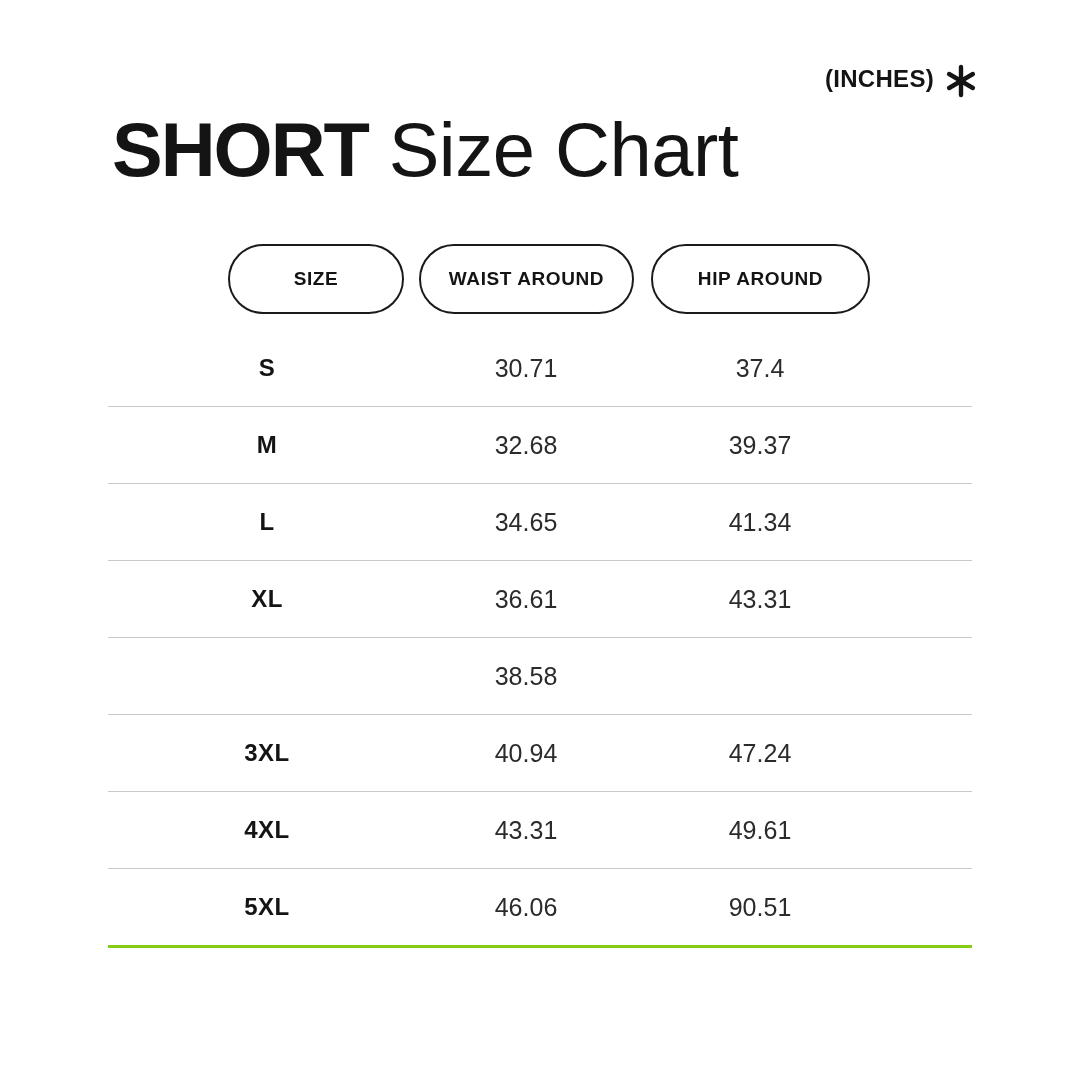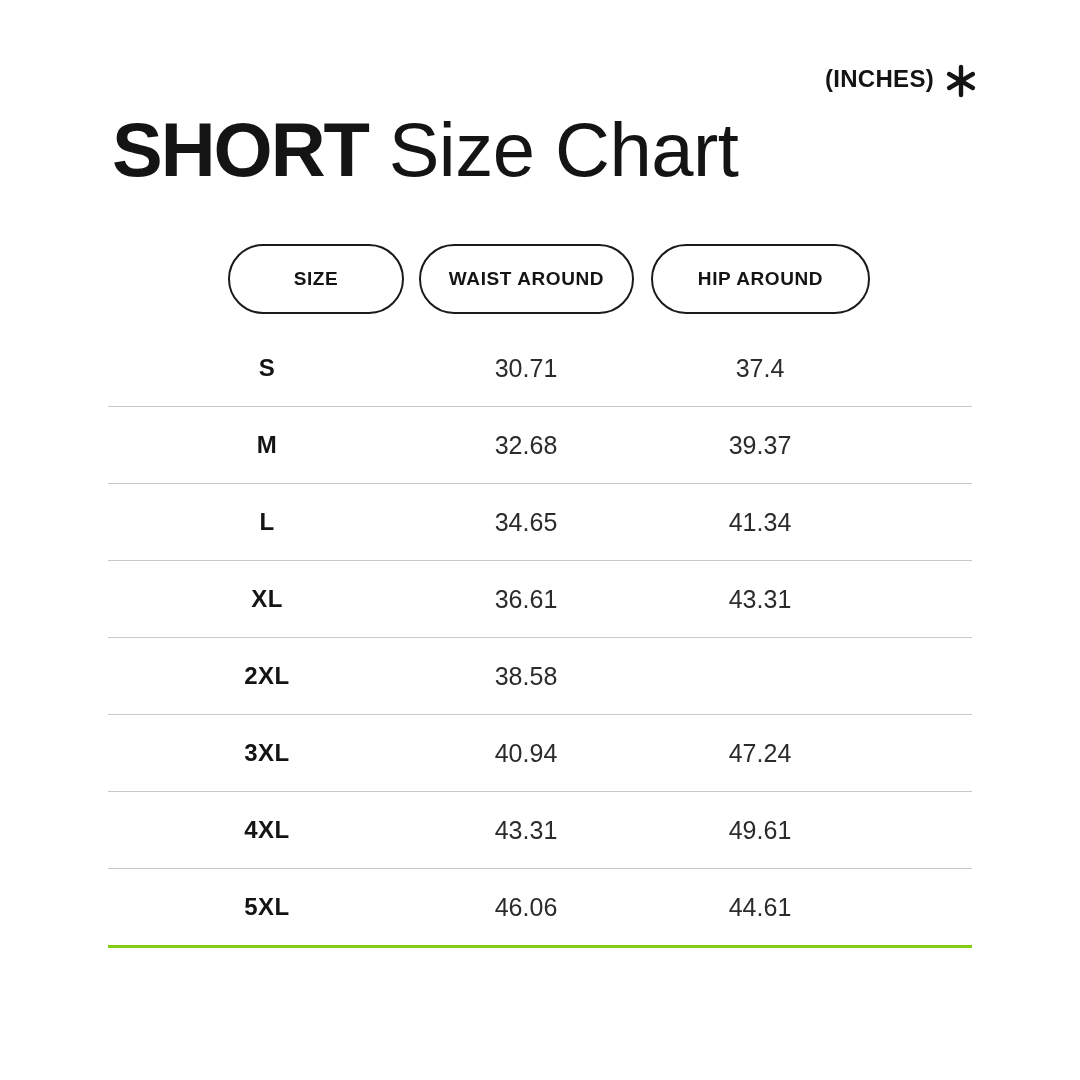--- a/index.html
+++ b/index.html
@@ -209,38 +209,37 @@
       <div class="cell cell-hip">41.34</div>
     </div>
 
     <div class="row">
       <div class="cell cell-size">XL</div>
       <div class="cell cell-waist">36.61</div>
       <div class="cell cell-hip">43.31</div>
     </div>
 
     <div class="row">
-      <div class="cell cell-size">2XL</div>
       <div class="cell cell-waist">38.58</div>
     </div>
 
     <div class="row">
       <div class="cell cell-size">3XL</div>
       <div class="cell cell-waist">40.94</div>
       <div class="cell cell-hip">47.24</div>
     </div>
 
     <div class="row">
       <div class="cell cell-size">4XL</div>
       <div class="cell cell-waist">43.31</div>
       <div class="cell cell-hip">49.61</div>
     </div>
 
     <div class="row">
       <div class="cell cell-size">5XL</div>
       <div class="cell cell-waist">46.06</div>
-      <div class="cell cell-hip">44.61</div>
+      <div class="cell cell-hip">90.51</div>
     </div>
 
   </div>
 
 
 </div>
 
 </body></html>

